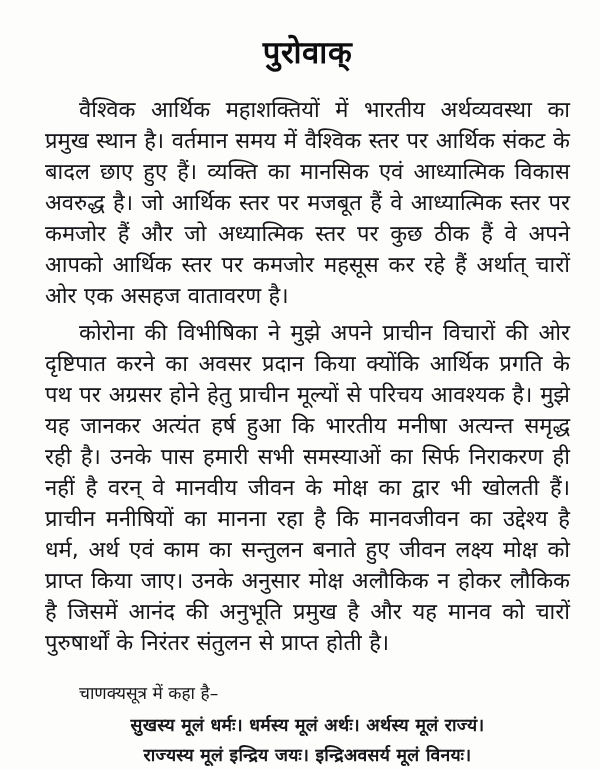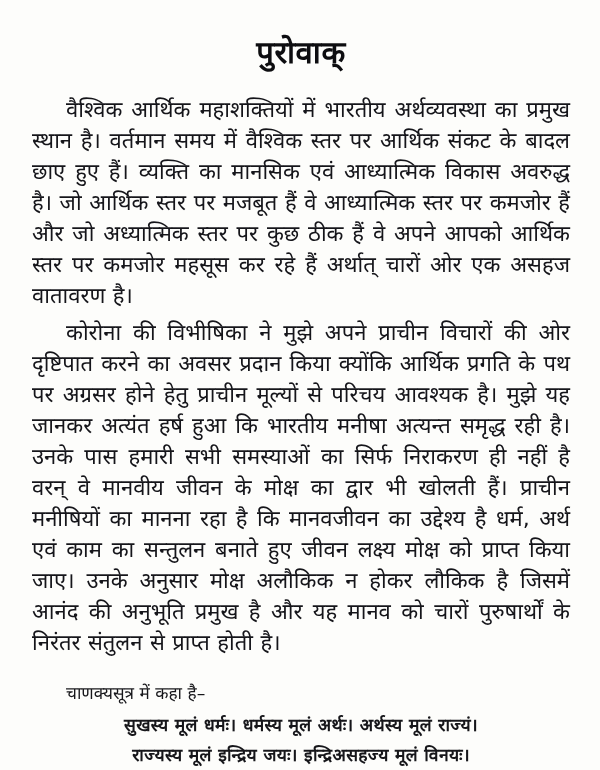--- a/index.html
+++ b/index.html
@@ -12,21 +12,21 @@
     background: #fdfdfb;
     font-family: "Liberation Serif", "DejaVu Serif", serif;
     color: #16161a;
     overflow: hidden;
   }
   .page {
     position: relative;
     width: 600px;
     height: 770px;
     box-sizing: border-box;
-    padding: 18px 30px 8px 32px;
+    padding: 18px 30px 8px 45px;
     background: #fdfdfb;
   }
   .title {
     text-align: center;
     font-size: 31px;
     font-weight: bold;
     letter-spacing: 0.5px;
     margin: 12px 0 22px 0;
     font-family: "DejaVu Sans", "Liberation Sans", sans-serif;
     color: #0d0d10;
@@ -76,19 +76,19 @@
 
   <h1 class="title">पुरोवाक्</h1>
 
   <p class="para">वैश्विक आर्थिक महाशक्तियों में भारतीय अर्थव्यवस्था का प्रमुख स्थान है। वर्तमान समय में वैश्विक स्तर पर आर्थिक संकट के बादल छाए हुए हैं। व्यक्ति का मानसिक एवं आध्यात्मिक विकास अवरुद्ध है। जो आर्थिक स्तर पर मजबूत हैं वे आध्यात्मिक स्तर पर कमजोर हैं और जो अध्यात्मिक स्तर पर कुछ ठीक हैं वे अपने आपको आर्थिक स्तर पर कमजोर महसूस कर रहे हैं अर्थात् चारों ओर एक असहज वातावरण है।</p>
   <p class="para">कोरोना की विभीषिका ने मुझे अपने प्राचीन विचारों की ओर दृष्टिपात करने का अवसर प्रदान किया क्योंकि आर्थिक प्रगति के पथ पर अग्रसर होने हेतु प्राचीन मूल्यों से परिचय आवश्यक है। मुझे यह जानकर अत्यंत हर्ष हुआ कि भारतीय मनीषा अत्यन्त समृद्ध रही है। उनके पास हमारी सभी समस्याओं का सिर्फ निराकरण ही नहीं है वरन् वे मानवीय जीवन के मोक्ष का द्वार भी खोलती हैं। प्राचीन मनीषियों का मानना रहा है कि मानवजीवन का उद्देश्य है धर्म, अर्थ एवं काम का सन्तुलन बनाते हुए जीवन लक्ष्य मोक्ष को प्राप्त किया जाए। उनके अनुसार मोक्ष अलौकिक न होकर लौकिक है जिसमें आनंद की अनुभूति प्रमुख है और यह मानव को चारों पुरुषार्थों के निरंतर संतुलन से प्राप्त होती है।</p>
 
   <p class="intro-line">चाणक्यसूत्र में कहा है–</p>
 
   <div class="verse-block">
     <p class="quote-line">सुखस्य मूलं धर्मः। धर्मस्य मूलं अर्थः। अर्थस्य मूलं राज्यं।</p>
-    <p class="quote-line">राज्यस्य मूलं इन्द्रिय जयः। इन्द्रिअसहज्य मूलं विनयः।</p>
+    <p class="quote-line">राज्यस्य मूलं इन्द्रिय जयः। इन्द्रिअवसर्य मूलं विनयः।</p>
     <p class="quote-line">विनयस्य मूलं वृद्धोपसेवा।</p>
   </div>
 
   <p class="gloss">(अर्थ : सुख का मूल है, धर्म। धर्म का मूल है, अर्थ। अर्थ का मूल है, राज्य।</p>
 
 </div>
 
 </body></html>

